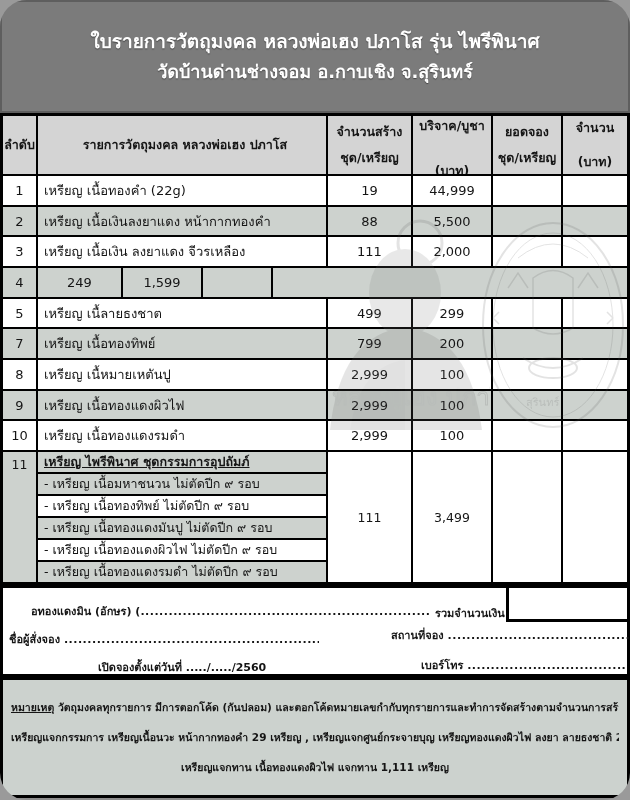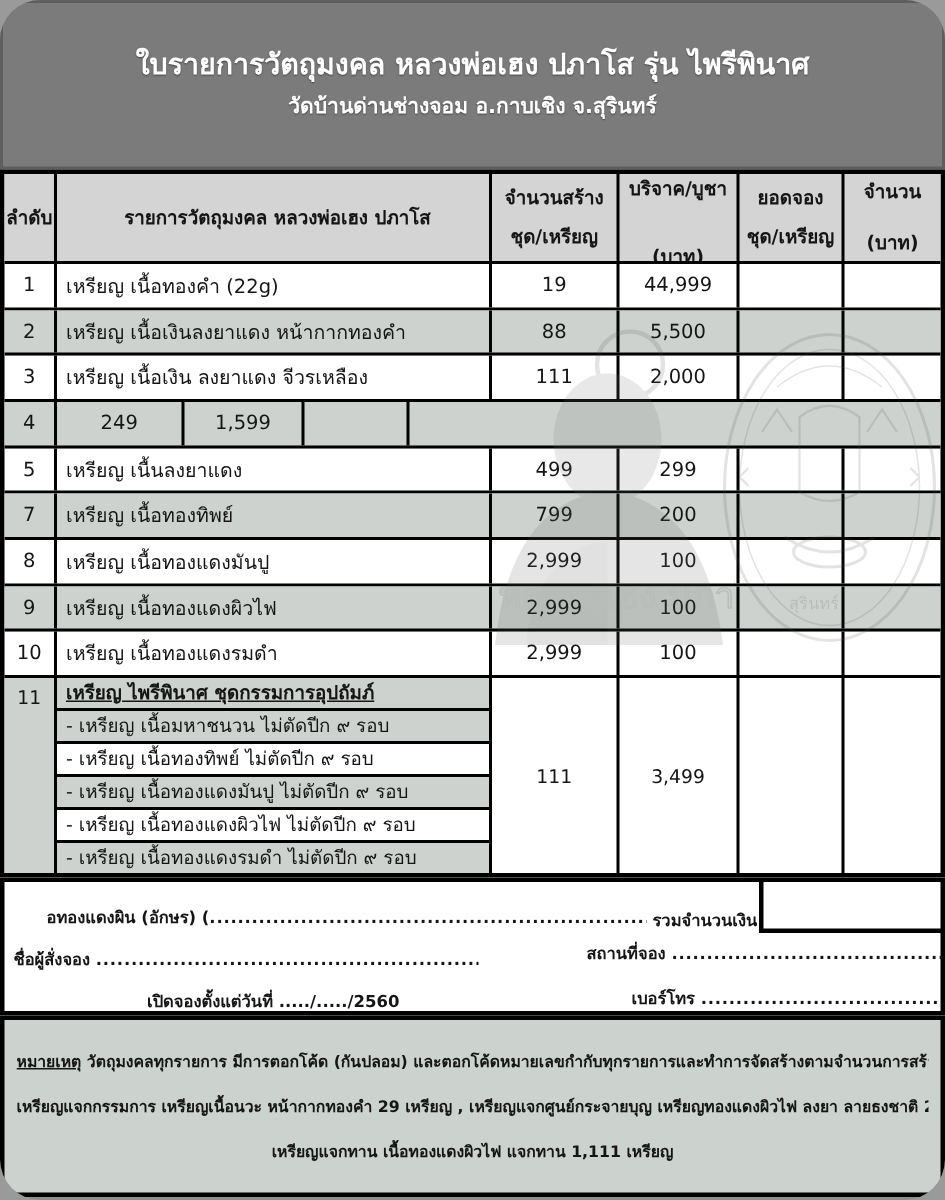--- a/index.html
+++ b/index.html
@@ -14,21 +14,21 @@
   .banner{
     position:absolute;left:0;top:0;width:630px;height:113px;
     background:#7b7b7b;border-bottom:1px solid #2c2c2c;
     box-shadow:inset 0 0 0 2px #5e5e5e;
     display:flex;flex-direction:column;align-items:center;justify-content:center;gap:10px;
   }
   .banner .t1,.banner .t2{
     color:#fff;font-weight:bold;font-size:19px;line-height:1.1;
     text-align:center;white-space:nowrap;text-shadow:0 1px 1px #444;
   }
-  .banner .t2{font-size:14px;}
+  .banner .t2{font-size:18px;}
   
   .sheet-table{
     position:absolute;left:0;top:113px;width:630px;height:472px;
     background:#fff;border:3px solid #000;box-sizing:border-box;
     display:flex;flex-direction:column;z-index:2;
   }
   .trow{display:flex;flex-direction:row;border-bottom:2px solid #000;}
   .trow:last-child{border-bottom:none;}
   .cell{
     border-right:2px solid #000;box-sizing:border-box;
@@ -149,37 +149,37 @@
         </div>
         <div class="trow shaded">
           <div class="cell c-no">4</div>
           <div class="cell c-qty">249</div>
           <div class="cell c-price">1,599</div>
           <div class="cell c-res"></div>
           <div class="cell c-amt"></div>
         </div>
         <div class="trow">
           <div class="cell c-no">5</div>
-          <div class="cell c-item">เหรียญ เนื้นลงยาแดง</div>
+          <div class="cell c-item">เหรียญ เนื้ลายธงชาต</div>
           <div class="cell c-qty">499</div>
           <div class="cell c-price">299</div>
           <div class="cell c-res"></div>
           <div class="cell c-amt"></div>
         </div>
         <div class="trow shaded">
           <div class="cell c-no">7</div>
           <div class="cell c-item">เหรียญ เนื้อทองทิพย์</div>
           <div class="cell c-qty">799</div>
           <div class="cell c-price">200</div>
           <div class="cell c-res"></div>
           <div class="cell c-amt"></div>
         </div>
         <div class="trow">
           <div class="cell c-no">8</div>
-          <div class="cell c-item">เหรียญ เนื้อทองแดงมันปู</div>
+          <div class="cell c-item">เหรียญ เนื้หมายเหตันปู</div>
           <div class="cell c-qty">2,999</div>
           <div class="cell c-price">100</div>
           <div class="cell c-res"></div>
           <div class="cell c-amt"></div>
         </div>
         <div class="trow shaded">
           <div class="cell c-no">9</div>
           <div class="cell c-item">เหรียญ เนื้อทองแดงผิวไฟ</div>
           <div class="cell c-qty">2,999</div>
           <div class="cell c-price">100</div>
@@ -230,21 +230,21 @@
     <path d="M30 70 L40 55 L50 70 M100 70 L110 55 L120 70" fill="none" stroke="#555" stroke-width="1.5"></path>
     <path d="M55 60 Q75 45 95 60 L95 110 Q75 122 55 110 Z" fill="none" stroke="#555" stroke-width="1.5"></path>
     <path d="M45 140 Q75 160 105 140" fill="none" stroke="#555" stroke-width="2"></path>
     <ellipse cx="75" cy="150" rx="24" ry="10" fill="none" stroke="#555" stroke-width="2"></ellipse>
     <path d="M15 100 l6 -6 m-6 6 l6 6 m114 -6 l-6 -6 m6 6 l-6 6" stroke="#555" stroke-width="1.5"></path>
     <text x="48" y="188" font-size="11" fill="#555" font-family="DejaVu Sans, sans-serif">สุรินทร์</text>
   </svg>
 
   <div class="formbox">
     <div class="fline" style="left:28px;top:14px;width:400px;">
-      <span>อทองแดงผิน (อักษร)  (</span><span class="dots">....................................................................................................................</span>
+      <span>อทองแดงมิน (อักษร)  (</span><span class="dots">....................................................................................................................</span>
     </div>
     <div class="fline" style="left:432px;top:16px;">รวมจำนวนเงิน</div>
 
     <div class="fline" style="left:6px;top:42px;width:310px;">
       <span>ชื่อผู้สั่งจอง</span> <span class="dots">..........................................................</span>
     </div>
     <div class="fline" style="left:388px;top:38px;width:238px;">
       <span>สถานที่จอง</span> <span class="dots">..............................................</span>
     </div>
 

